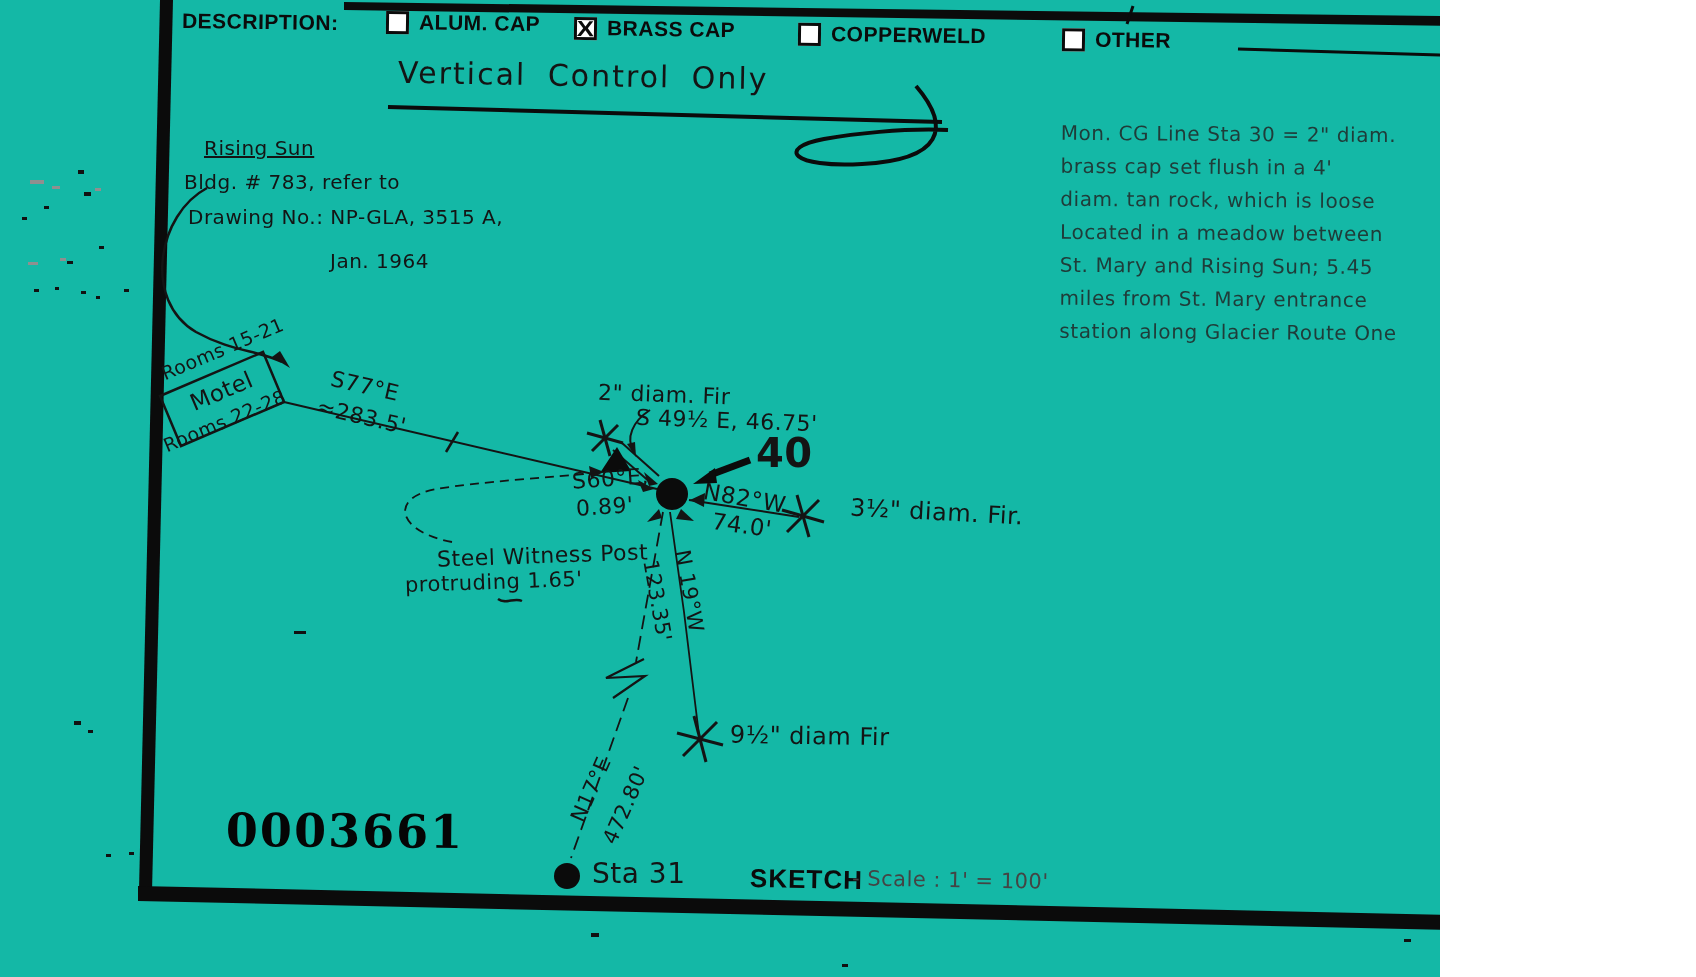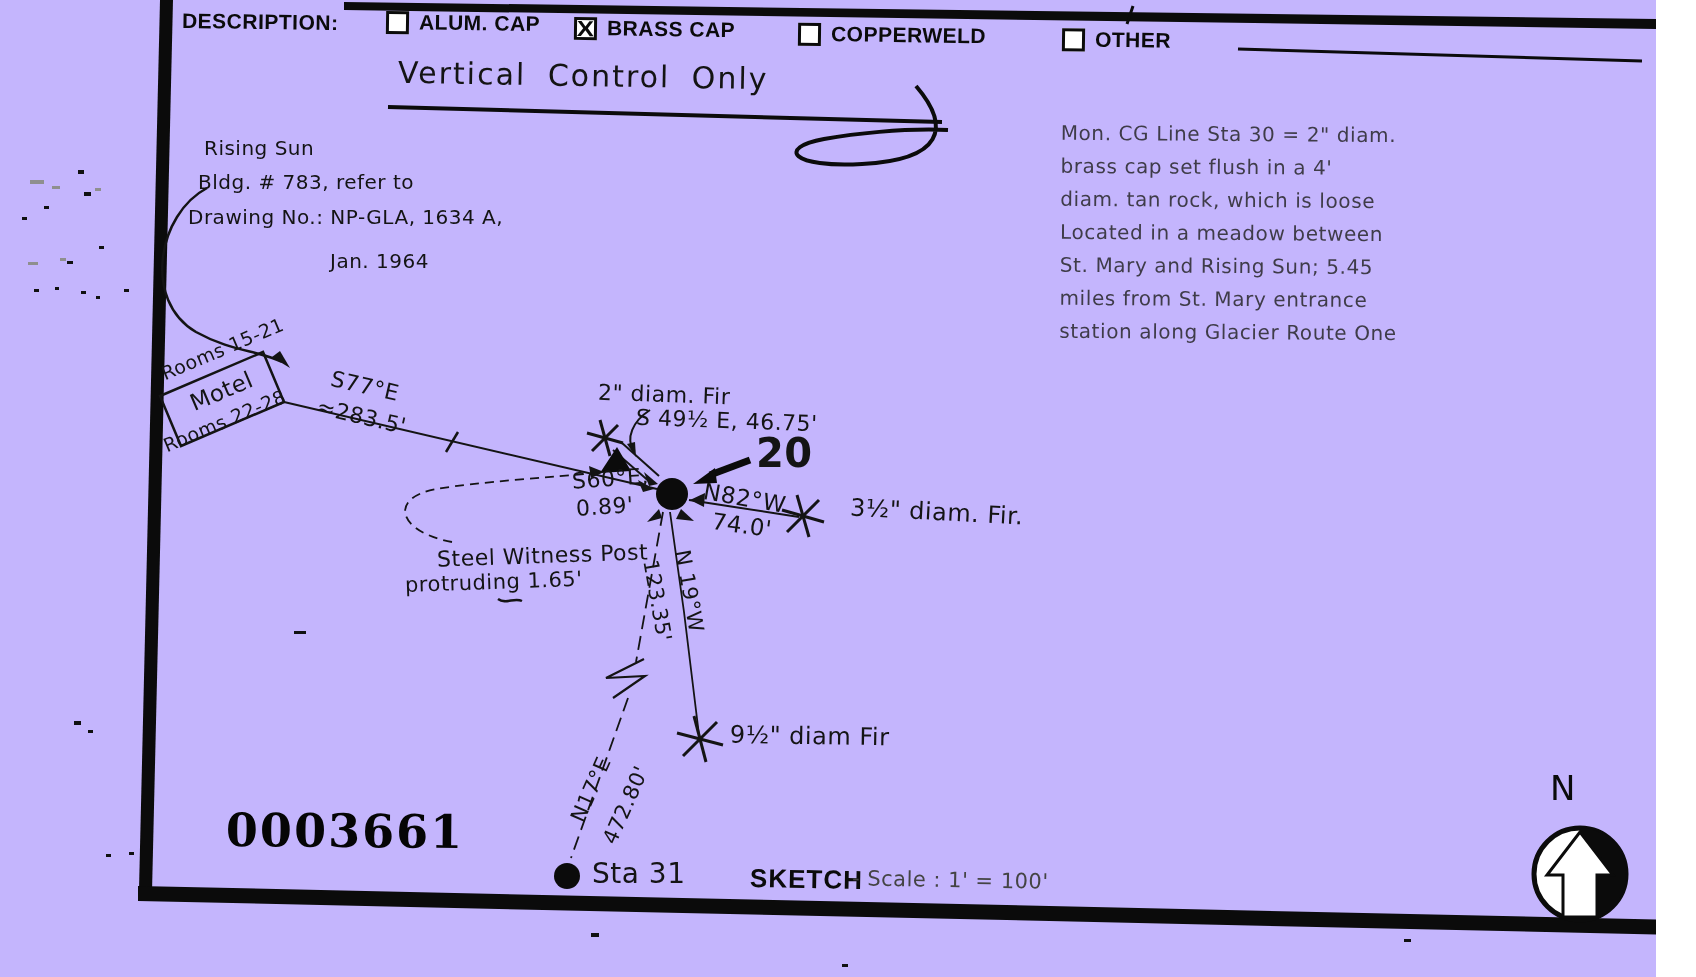--- a/index.html
+++ b/index.html
@@ -1,16 +1,16 @@
 <!DOCTYPE html>
 <html><head>
 <meta charset="utf-8">
 <style>
   html,body{margin:0;padding:0;background:#ffffff;}
-  .page{position:relative;width:1656px;height:977px;background:#c4b5fd;overflow:hidden;
+  .page{position:relative;width:1440px;height:977px;background:#14b8a6;overflow:hidden;
         font-family:"Liberation Sans",sans-serif;color:#0b0b0b;}
   .abs{position:absolute;white-space:nowrap;}
   svg.layer{position:absolute;left:0;top:0;}
   
   .printed{font-family:"Liberation Sans",sans-serif;font-weight:bold;letter-spacing:.5px;
            font-size:21px;color:#0b0b0b;}
   .cb{display:flex;align-items:center;gap:10px;}
   .cb .box{width:23px;height:23px;border:3px solid #0b0b0b;display:flex;align-items:center;
            justify-content:center;background:#fff;box-sizing:border-box;}
   .cb .mark{font:bold 19px "Liberation Sans",sans-serif;line-height:17px;transform:scale(1.35,1.15);}
@@ -152,23 +152,23 @@
   </div>
   <div class="abs cb" style="left:1062px;top:28px;transform:rotate(.8deg);">
     <span class="box">
         <span class="mark"></span>
       </span>
     <span class="printed">OTHER</span>
   </div>
 
   <div class="abs hand title-hand" style="left:398px;top:58px;transform:rotate(1deg);">Vertical Control Only</div>
 
-  <div class="abs hand hand-sm" style="left:204px;top:136px;">Rising Sun</div>
-  <div class="abs hand hand-sm" style="left:198px;top:170px;">Bldg. # 783, refer to</div>
-  <div class="abs hand hand-sm" style="left:188px;top:205px;">Drawing No.: NP-GLA, 1634 A,</div>
+  <div class="abs hand hand-sm" style="left:204px;top:136px;text-decoration:underline;">Rising Sun</div>
+  <div class="abs hand hand-sm" style="left:184px;top:170px;">Bldg. # 783, refer to</div>
+  <div class="abs hand hand-sm" style="left:188px;top:205px;">Drawing No.: NP-GLA, 3515 A,</div>
   <div class="abs hand hand-sm" style="left:330px;top:239px;margin-top:10px;">Jan. 1964</div>
 
   <div class="abs hand hand-sm faded notes-block" style="left:1060px;top:122px;transform:rotate(.4deg);">
     <div>Mon. CG Line Sta 30 = 2" diam.</div>
     <div>brass cap set flush in a 4'</div>
     <div>diam. tan rock, which is loose</div>
     <div>Located in a meadow between</div>
     <div>St. Mary and Rising Sun; 5.45</div>
     <div>miles from St. Mary entrance</div>
     <div>station along Glacier Route One</div>
@@ -180,21 +180,21 @@
 
   <div class="abs hand" style="left:334px;top:366px;font-size:22px;transform:rotate(13deg);transform-origin:left top;">S77°E</div>
   <div class="abs hand" style="left:320px;top:394px;font-size:22px;transform:rotate(13deg);transform-origin:left top;">≈283.5'</div>
 
   <div class="abs hand" style="left:598px;top:382px;font-size:22px;transform:rotate(2deg);">2" diam. Fir</div>
   <div class="abs hand" style="left:636px;top:408px;font-size:22px;transform:rotate(2deg);">
     <span>S 49½ E,</span>
     <span>46.75'</span>
   </div>
 
-  <div class="abs hand" style="left:756px;top:430px;font-size:40px;font-weight:bold;">20</div>
+  <div class="abs hand" style="left:756px;top:430px;font-size:40px;font-weight:bold;">40</div>
 
   <div class="abs hand" style="left:706px;top:478px;font-size:23px;transform:rotate(10deg);transform-origin:left top;">N82°W</div>
   <div class="abs hand" style="left:714px;top:508px;font-size:23px;transform:rotate(8deg);transform-origin:left top;">74.0'</div>
   <div class="abs hand" style="left:850px;top:498px;font-size:24px;transform:rotate(3deg);">3½" diam. Fir.</div>
 
   <div class="abs hand" style="left:572px;top:466px;font-size:22px;transform:rotate(-4deg);">S60°E,</div>
   <div class="abs hand" style="left:576px;top:494px;font-size:22px;transform:rotate(-4deg);">0.89'</div>
 
   <div class="abs hand" style="left:437px;top:543px;font-size:22px;transform:rotate(-2deg);">Steel Witness Post</div>
   <div class="abs hand" style="left:405px;top:570px;font-size:21px;transform:rotate(-2deg);">protruding 1.65'</div>

